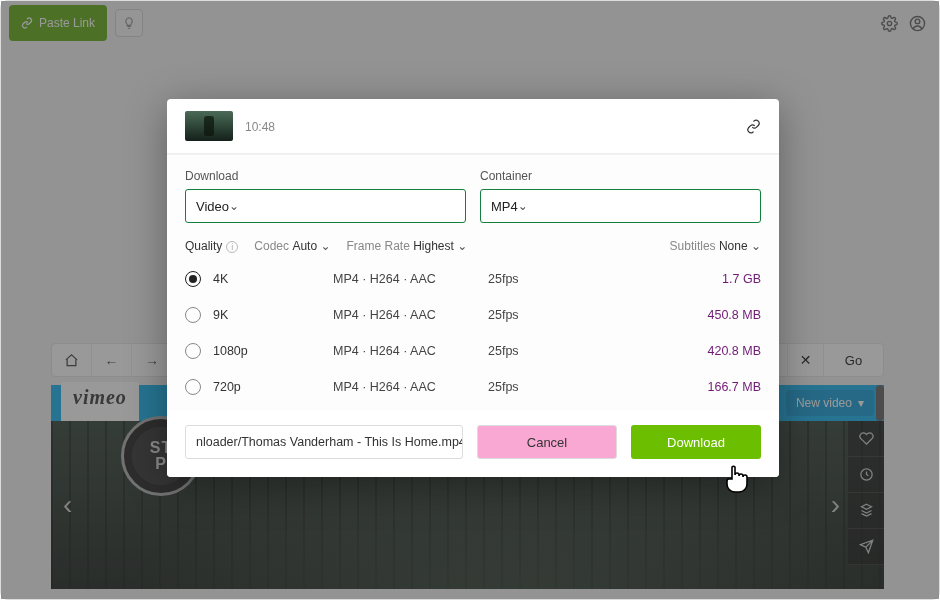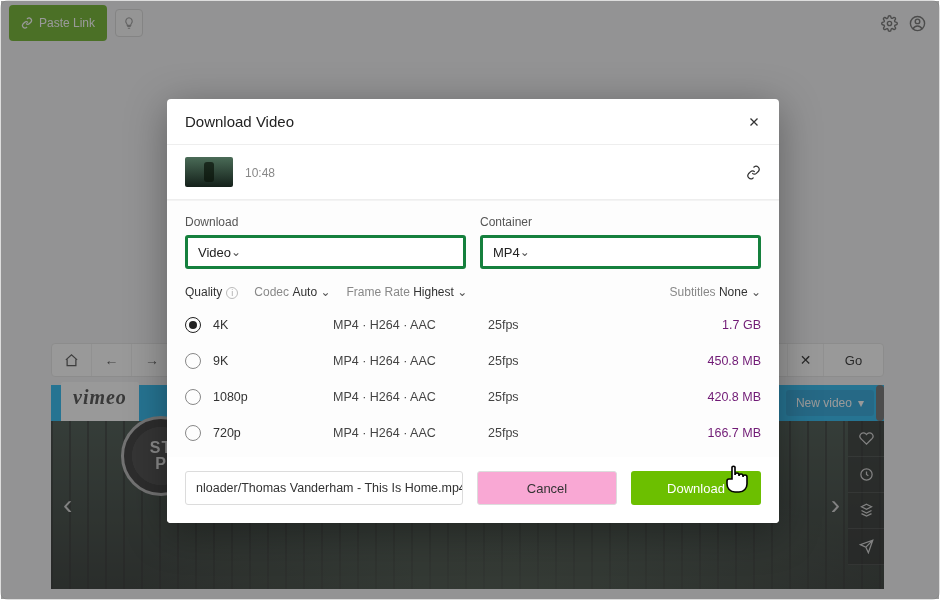--- a/index.html
+++ b/index.html
@@ -50,21 +50,21 @@
 .thumb { width:48px; height:30px; background:linear-gradient(180deg,#4a6b57,#14201a); border-radius:2px; position:relative; overflow:hidden;}
 .thumb::after{content:""; position:absolute; left:50%; top:50%; width:10px; height:20px; background:rgba(10,20,10,.7); transform:translate(-50%,-50%); border-radius:3px;}
 .v-title { font-size:13px; color:#222; }
 .v-dur { font-size:12px; color:#888; margin-top:2px;}
 .link-icon { margin-left:auto; color:#444; }
 
 .m-body { padding:14px 18px 6px; background:#fdfdfd; border-top:1px solid #f3f3f3;}
 .row2 { display:flex; gap:14px; }
 .field { flex:1; }
 .field-label { font-size:12px; color:#555; margin-bottom:6px; display:block;}
-.select { border:3px solid #15803d; border-radius:3px; height:34px; display:flex; align-items:center; padding:0 10px; font-size:13px; color:#222; justify-content:flex-start; background:#fff;}
+.select { border:1px solid #15803d; border-radius:3px; height:34px; display:flex; align-items:center; padding:0 10px; font-size:13px; color:#222; justify-content:flex-start; background:#fff;}
 .chev { color:#555; font-size:12px; }
 
 .filters { display:flex; align-items:center; gap:16px; margin:16px 0 8px; font-size:12px; color:#888;}
 .filters b { color:#333; font-weight:500;}
 .filters .info { display:inline-flex; width:12px; height:12px; border:1px solid #bbb; border-radius:50%; align-items:center; justify-content:center; font-size:9px; color:#aaa; margin-left:4px; font-style:normal;}
 .filters .right { margin-left:auto; }
 
 .q-row { display:flex; align-items:center; padding:10px 0; font-size:12.5px; color:#333; }
 .radio { width:16px; height:16px; border:1.5px solid #222; border-radius:50%; margin-right:12px; display:flex; align-items:center; justify-content:center;}
 .radio.sel::after{content:""; width:8px; height:8px; background:#222; border-radius:50%;}
@@ -170,28 +170,20 @@
           <svg width="15" height="15" viewBox="0 0 24 24" fill="none" stroke="#ccc" stroke-width="2">
             <path d="M22 2L11 13M22 2l-7 20-4-9-9-4 20-7z"></path>
           </svg>
         </div>
     </div>
   </div>
 
   <div class="dim"></div>
 
   <div class="modal">
-    <div class="m-head">
-      <div class="m-title">Download Video</div>
-      <div class="m-close">
-        <svg width="14" height="14" viewBox="0 0 24 24" fill="none" stroke="#333" stroke-width="2.2">
-            <path d="M18 6L6 18M6 6l12 12"></path>
-          </svg>
-      </div>
-    </div>
 
     <div class="m-video">
       <div class="thumb"></div>
       <div>
         <div class="v-dur">10:48</div>
       </div>
       <div class="link-icon">
         <svg width="15" height="15" viewBox="0 0 24 24" fill="none" stroke="#333" stroke-width="2">
             <path d="M10 13a5 5 0 0 0 7 0l3-3a5 5 0 0 0-7-7l-1 1"></path>
             <path d="M14 11a5 5 0 0 0-7 0l-3 3a5 5 0 0 0 7 7l1-1"></path>

